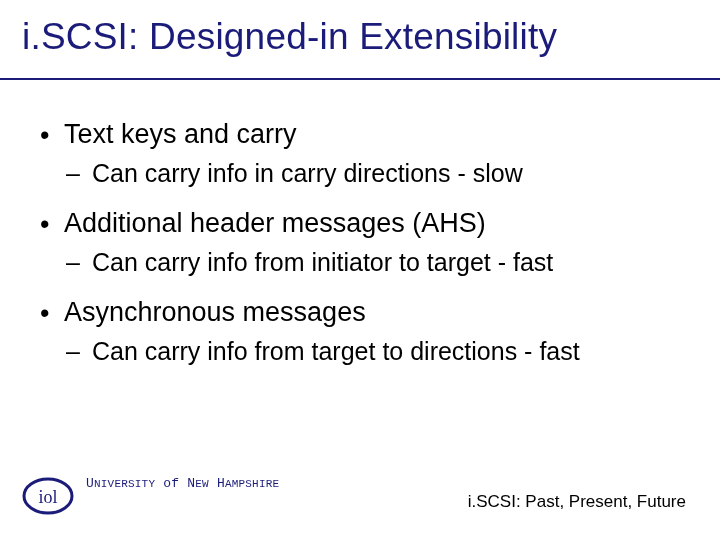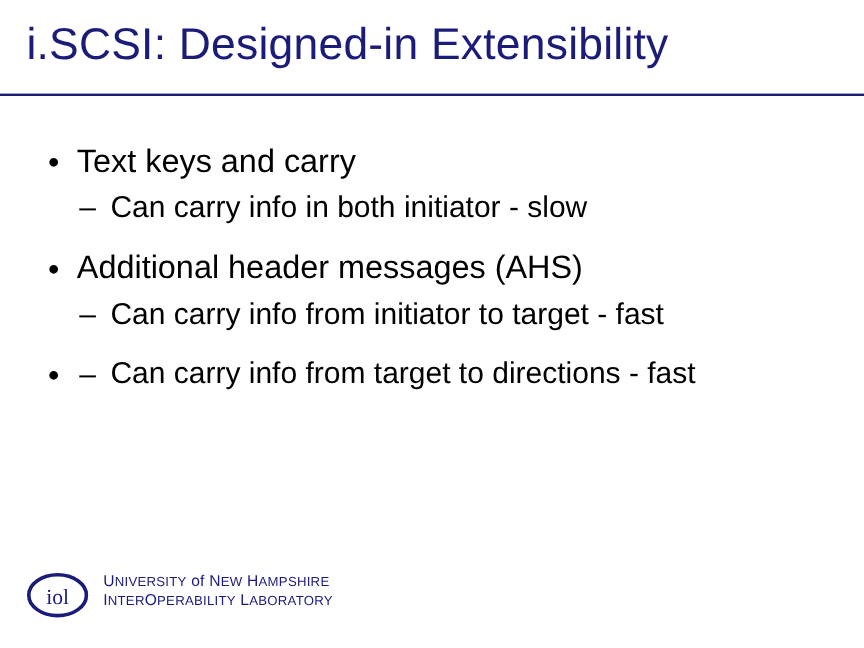--- a/index.html
+++ b/index.html
@@ -82,21 +82,21 @@
     bottom: 4px;
     display: flex;
     gap: 12px;
   }
   .logo {
     width: 52px;
     height: 40px;
     position: relative;
   }
   .org-text {
-    font-family: Liberation Sans, sans-serif;
+    font-family: Liberation Mono, monospace;
     color: #1b1b7a;
     line-height: 1.2;
   }
   .org-line1, .org-line2 {
     font-size: 13px;
     letter-spacing: 0.2px;
     white-space: nowrap;
   }
   .footer-right {
     position: absolute;
@@ -117,54 +117,53 @@
   <div class="title-rule"></div>
 
   <div class="content">
 
     <div class="b1">
       <span class="bullet-mark">•</span>
       <span>Text keys and carry</span>
     </div>
     <div class="b2">
       <span class="dash-mark">–</span>
-      <span>Can carry info in both initiator - slow</span>
+      <span>Can carry info in carry directions - slow</span>
     </div>
 
     <div class="b1">
       <span class="bullet-mark">•</span>
       <span>Additional header messages (AHS)</span>
     </div>
     <div class="b2">
       <span class="dash-mark">–</span>
       <span>Can carry info from initiator to target - fast</span>
     </div>
 
     <div class="b1">
       <span class="bullet-mark">•</span>
+      <span>Asynchronous messages</span>
     </div>
     <div class="b2">
       <span class="dash-mark">–</span>
       <span>Can carry info from target to directions - fast</span>
     </div>
 
   </div>
 
   <div class="footer">
     <div class="logo-block">
       <div class="logo">
         <svg viewBox="0 0 52 40" width="52" height="40">
           <ellipse cx="26" cy="20" rx="24" ry="17" fill="none" stroke="#1b1b7a" stroke-width="3"></ellipse>
           <text x="26" y="27" text-anchor="middle" font-family="Georgia, serif" font-size="18" fill="#1b1b7a">iol</text>
         </svg>
       </div>
       <div class="org-text">
         <div class="org-line1">
           <span>U</span><span style="font-size:11px">NIVERSITY</span><span> of </span><span>N</span><span style="font-size:11px">EW</span><span> </span><span>H</span><span style="font-size:11px">AMPSHIRE</span>
         </div>
-        <div class="org-line2">
-          <span>I</span><span style="font-size:11px">NTER</span><span>O</span><span style="font-size:11px">PERABILITY</span><span> </span><span>L</span><span style="font-size:11px">ABORATORY</span>
-        </div>
       </div>
     </div>
+    <div class="footer-right">i.SCSI: Past, Present, Future</div>
   </div>
 
 </div>
 
 </body></html>

